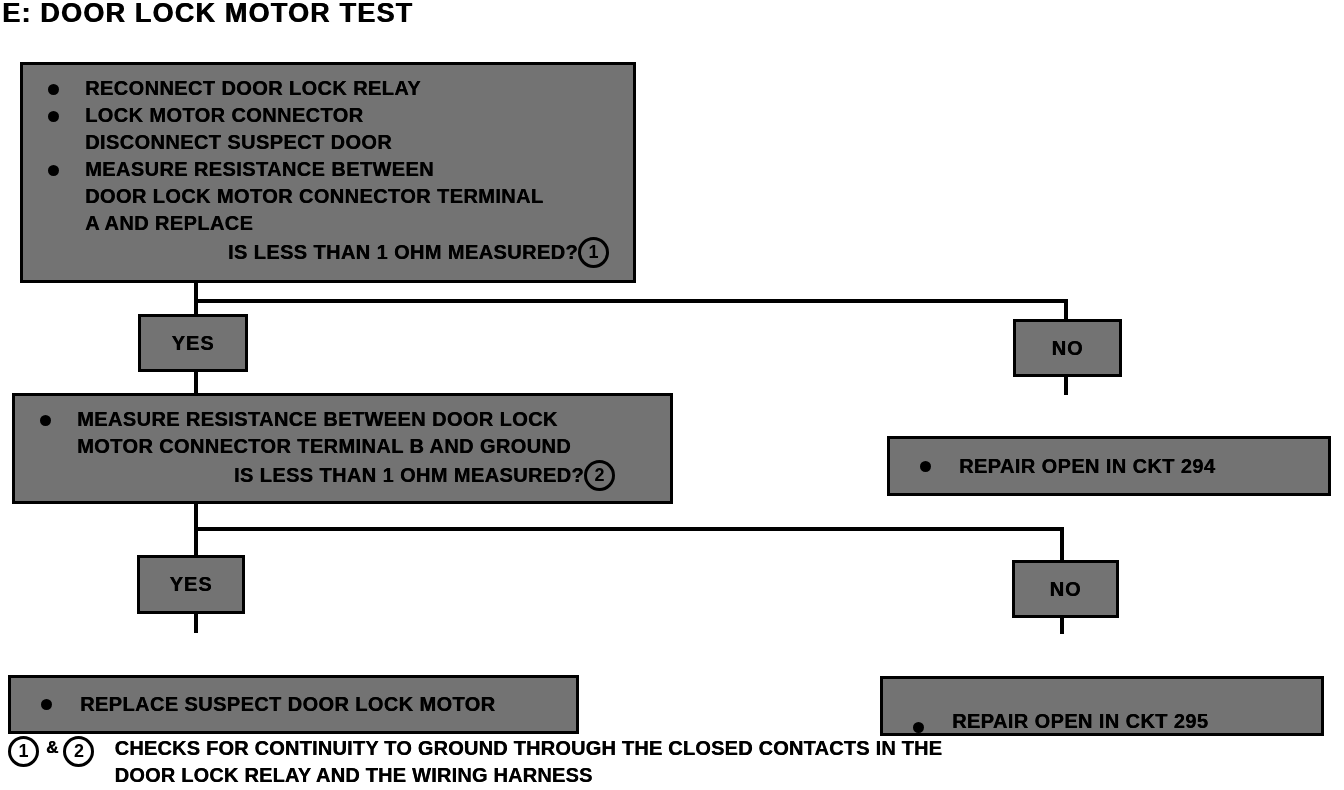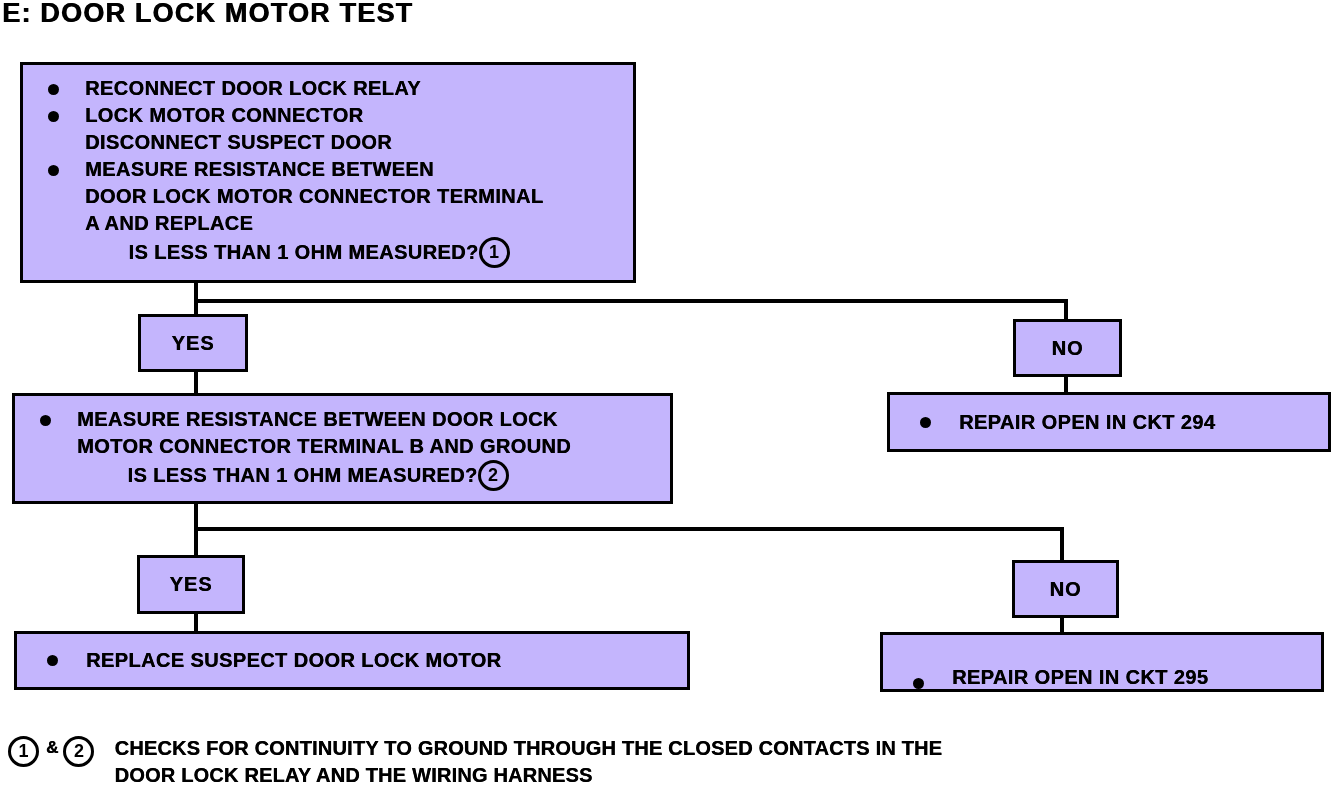--- a/index.html
+++ b/index.html
@@ -14,53 +14,53 @@
   .canvas { position:relative; width:1344px; height:790px; background:#fff; }
 
   .page-title {
     position:absolute; left:2px; top:-2px;
     font-size:27px; letter-spacing:1.2px;
     text-shadow:0.7px 0 0 #000;
     white-space:nowrap;
   }
 
   .box {
-    position:absolute; border:3px solid #000; background:#c4b5fd;
+    position:absolute; border:3px solid #000; background:#737373;
     font-size:20px; letter-spacing:0.4px;
     text-shadow:0.4px 0 0 #000;
   }
 
   .line { position:absolute; background:#000; }
 
   
   .step-body { padding-top:10px; }
   .bullet-item { display:flex; padding-left:25px; line-height:27px; }
   .dot {
     flex:0 0 auto; width:11px; height:11px; border-radius:50%;
     background:#000; margin-top:9px; margin-right:26px;
   }
   .bline { display:block; white-space:nowrap; }
   .question-row {
-    display:flex; justify-content:center; align-items:center;
+    display:flex; justify-content:flex-end; align-items:center;
     padding-left:6px; line-height:27px;
   }
   .circled {
     flex:0 0 auto;
     width:31px; height:31px; border:3px solid #000; border-radius:50%;
     display:inline-flex; align-items:center; justify-content:center;
     font-size:18px; letter-spacing:0; text-shadow:none;
   }
   .step1 .question-row { padding-right:24px; margin-top:0; }
   .step2 .question-row { padding-right:55px; }
 
   
   .yn { display:flex; align-items:center; justify-content:center; letter-spacing:1px; }
 
   
-  .action { display:flex; align-items:center; padding-left:30px; white-space:nowrap; }
+  .action { display:flex; align-items:center; padding-left:30px; white-space:nowrap;margin-top:44px; }
   .action .dot { margin-top:0; margin-right:28px; }
 
   
   .footnote {
     position:absolute; left:8px; top:735px;
     display:flex; align-items:flex-start;
     font-size:20px; letter-spacing:0.2px; text-shadow:0.4px 0 0 #000;
   }
   .footnote .circled { margin-top:1px; }
   .footnote .amp { margin:3px 5px 0 7px; font-size:17px; }
@@ -138,21 +138,21 @@
   <div class="line" style="left:194px; top:502px; width:4px; height:55px;"></div>
   <div class="line" style="left:194px; top:527px; width:870px; height:4px;"></div>
   <div class="line" style="left:1060px; top:527px; width:4px; height:35px;"></div>
 
   <div class="box yn" style="left:137px; top:555px; width:108px; height:59px;">YES</div>
   <div class="box yn" style="left:1012px; top:560px; width:107px; height:58px;">NO</div>
 
   <div class="line" style="left:194px; top:612px; width:4px; height:21px;"></div>
   <div class="line" style="left:1060px; top:616px; width:4px; height:18px;"></div>
 
-  <div class="box action" style="left:14px; top:631px; width:676px; height:59px;">
+  <div class="box action" style="left:8px; top:631px; width:571px; height:59px;">
     <span class="dot"></span>
     <span>REPLACE SUSPECT DOOR LOCK MOTOR</span>
   </div>
 
   <div class="box action" style="left:880px; top:632px; width:444px; height:60px;align-items:flex-end;">
     <span class="dot"></span>
     <span>REPAIR OPEN IN CKT 295</span>
   </div>
 
   <div class="footnote">

